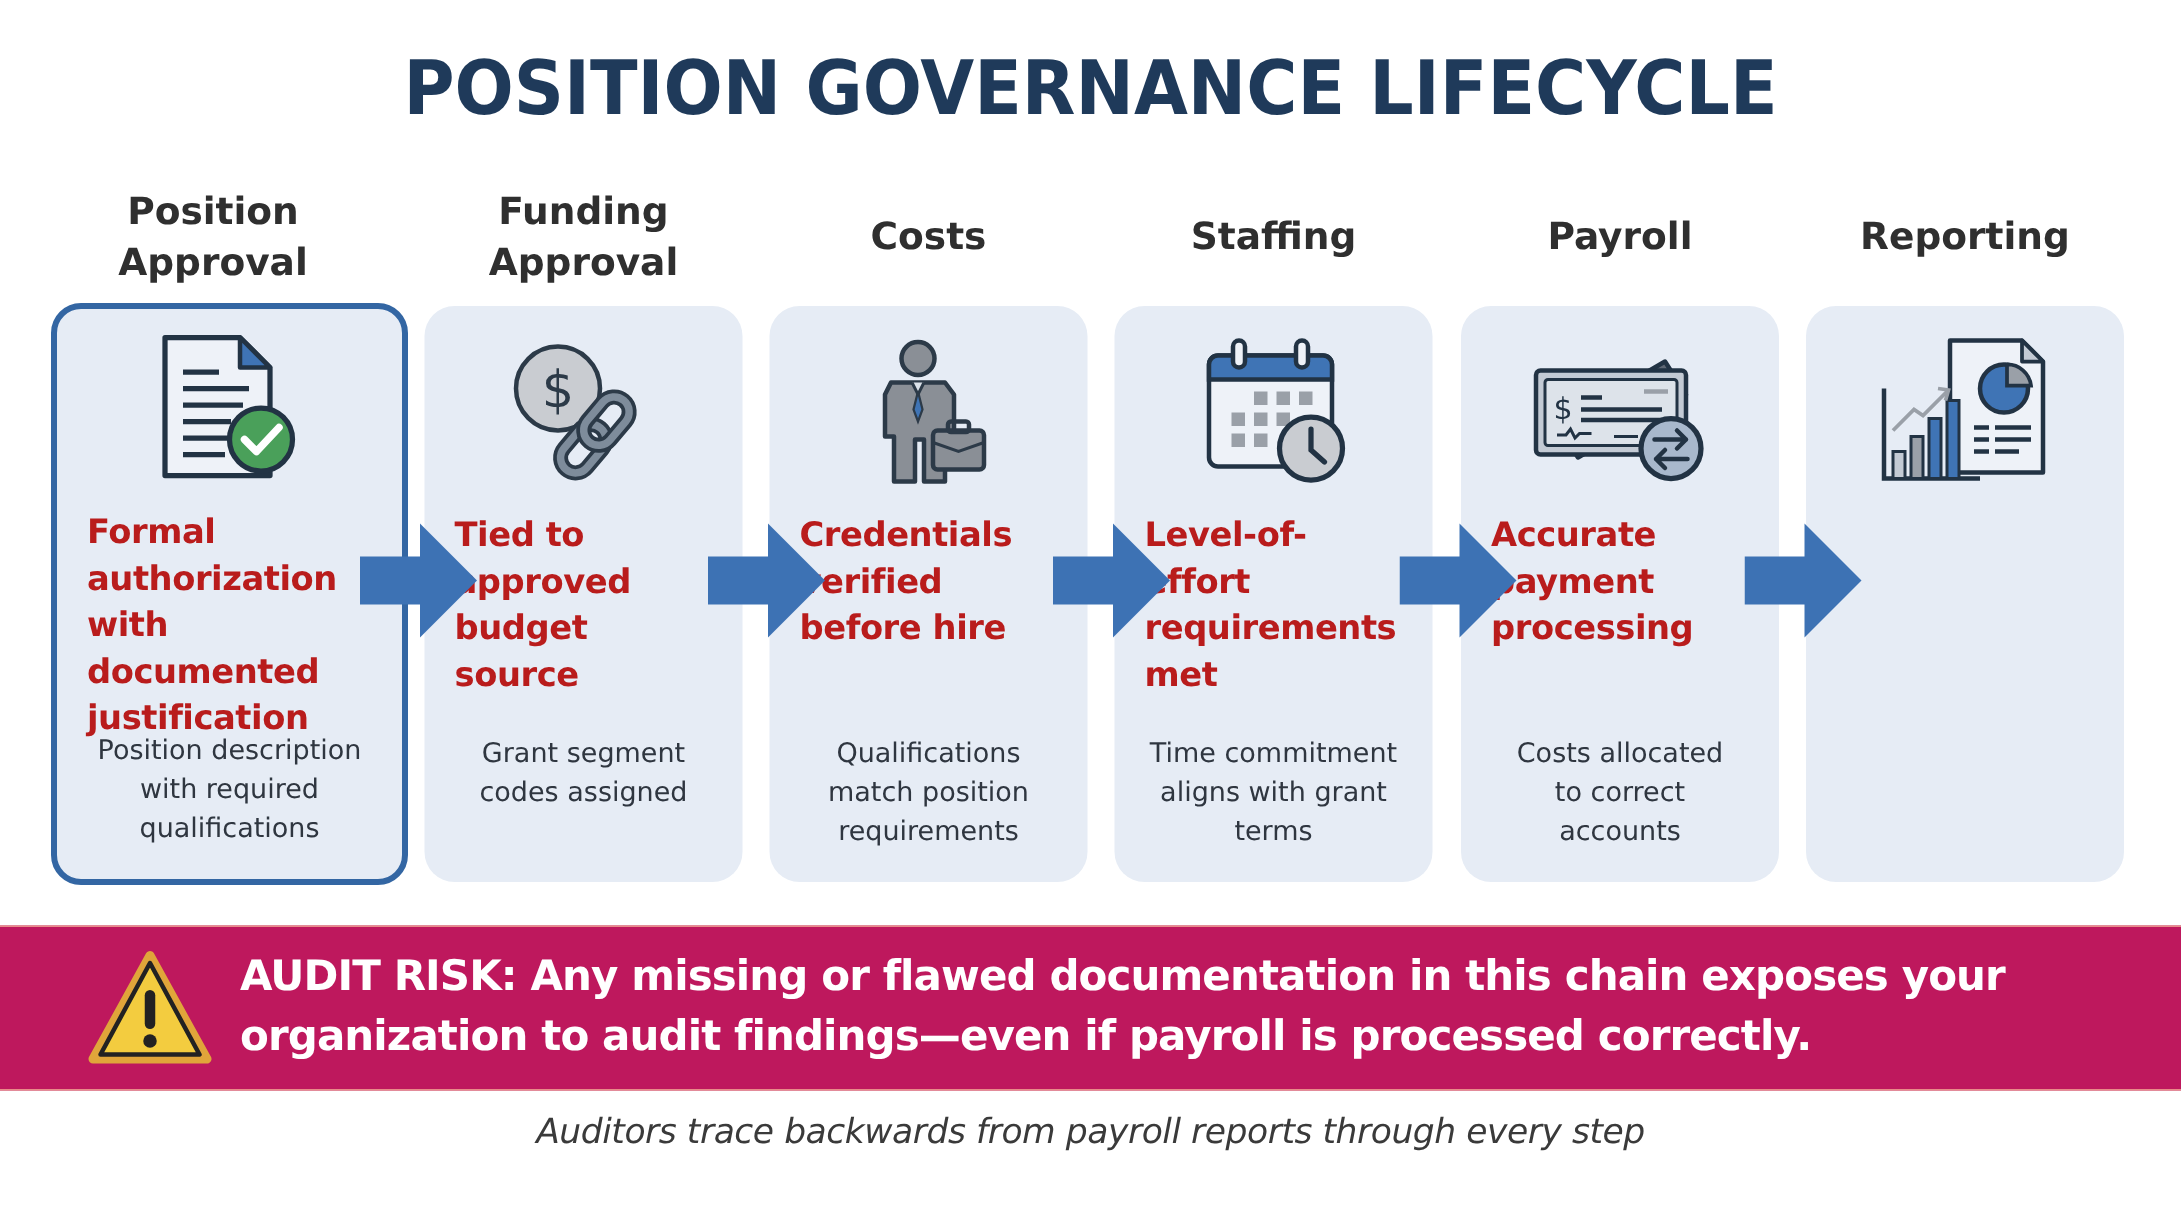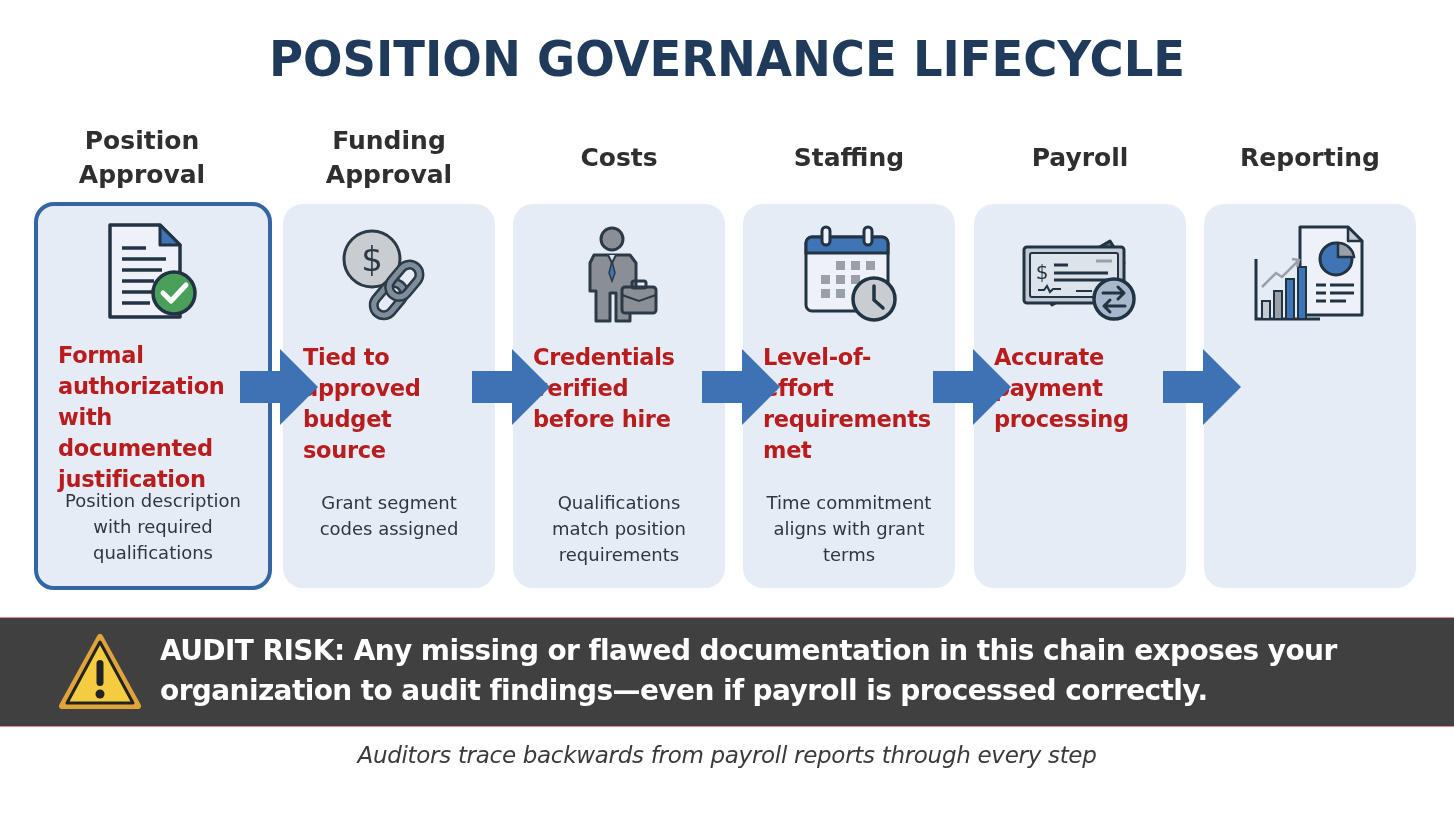--- a/index.html
+++ b/index.html
@@ -40,21 +40,21 @@
     color: #2f3640; white-space: pre-line;
   }
   .card.active .icon { top: 12px; }
   .card.active .headline { top: 134px; }
   .card.active .detail { top: 282px; }
 
   .arrow { position: absolute; top: 347px; width: 80px; height: 80px; }
 
   .risk-banner {
     position: absolute; left: 0; top: 617px; width: 1454px; height: 110px;
-    background: #404040; display: flex; align-items: center;
+    background: #be185d; display: flex; align-items: center;
     border-top: 1px solid #e88c88; border-bottom: 1px solid #e88c88;
   }
   .risk-banner .warn { position: absolute; left: 58px; top: 14px; width: 84px; height: 80px; }
   .risk-banner .risk-text {
     position: absolute; left: 160px; top: 13px; width: 1270px;
     font-family: "DejaVu Sans", sans-serif; font-weight: bold; font-size: 28px; line-height: 40px;
     color: #ffffff; letter-spacing: -0.6px; white-space: pre-line;
   }
 
   .footnote {
@@ -186,20 +186,23 @@
       <path d="M18 67 h6 l3 -4 l3 6 l3 -3 h8" fill="none" stroke="#223344" stroke-width="2"></path>
       <line x1="56" y1="68" x2="72" y2="68" stroke="#223344" stroke-width="2"></line>
       <circle cx="94" cy="76" r="20" fill="#a8b8cc" stroke="#223344" stroke-width="3.5"></circle>
       <path d="M83 70 H104 M98 64 L104 70 L98 76" fill="none" stroke="#223344" stroke-width="3" stroke-linecap="round" stroke-linejoin="round"></path>
       <path d="M105 83 H84 M90 77 L84 83 L90 89" fill="none" stroke="#223344" stroke-width="3" stroke-linecap="round" stroke-linejoin="round"></path>
     </svg>
   </div>
   <div class="headline">Accurate
 payment
 processing</div>
+  <div class="detail">Costs allocated
+to correct
+accounts</div>
 </div>
 
 <div class="card" style="left:1204px">
   <div class="icon">
     <svg width="120" height="106" viewBox="0 0 120 106">
       <path d="M50 4 H98 L112 18 V92 H50 Z" fill="#eef2f8" stroke="#223344" stroke-width="3" stroke-linejoin="round"></path>
       <path d="M98 4 V18 H112 Z" fill="#c3cad4" stroke="#223344" stroke-width="2.5" stroke-linejoin="round"></path>
       <circle cx="86" cy="36" r="16" fill="#3f74b5" stroke="#223344" stroke-width="3"></circle>
       <path d="M88 20 A16 16 0 0 1 104 34 H88 Z" fill="#9aa0a8" stroke="#223344" stroke-width="2.5"></path>
       <line x1="66" y1="62" x2="76" y2="62" stroke="#223344" stroke-width="3"></line>

